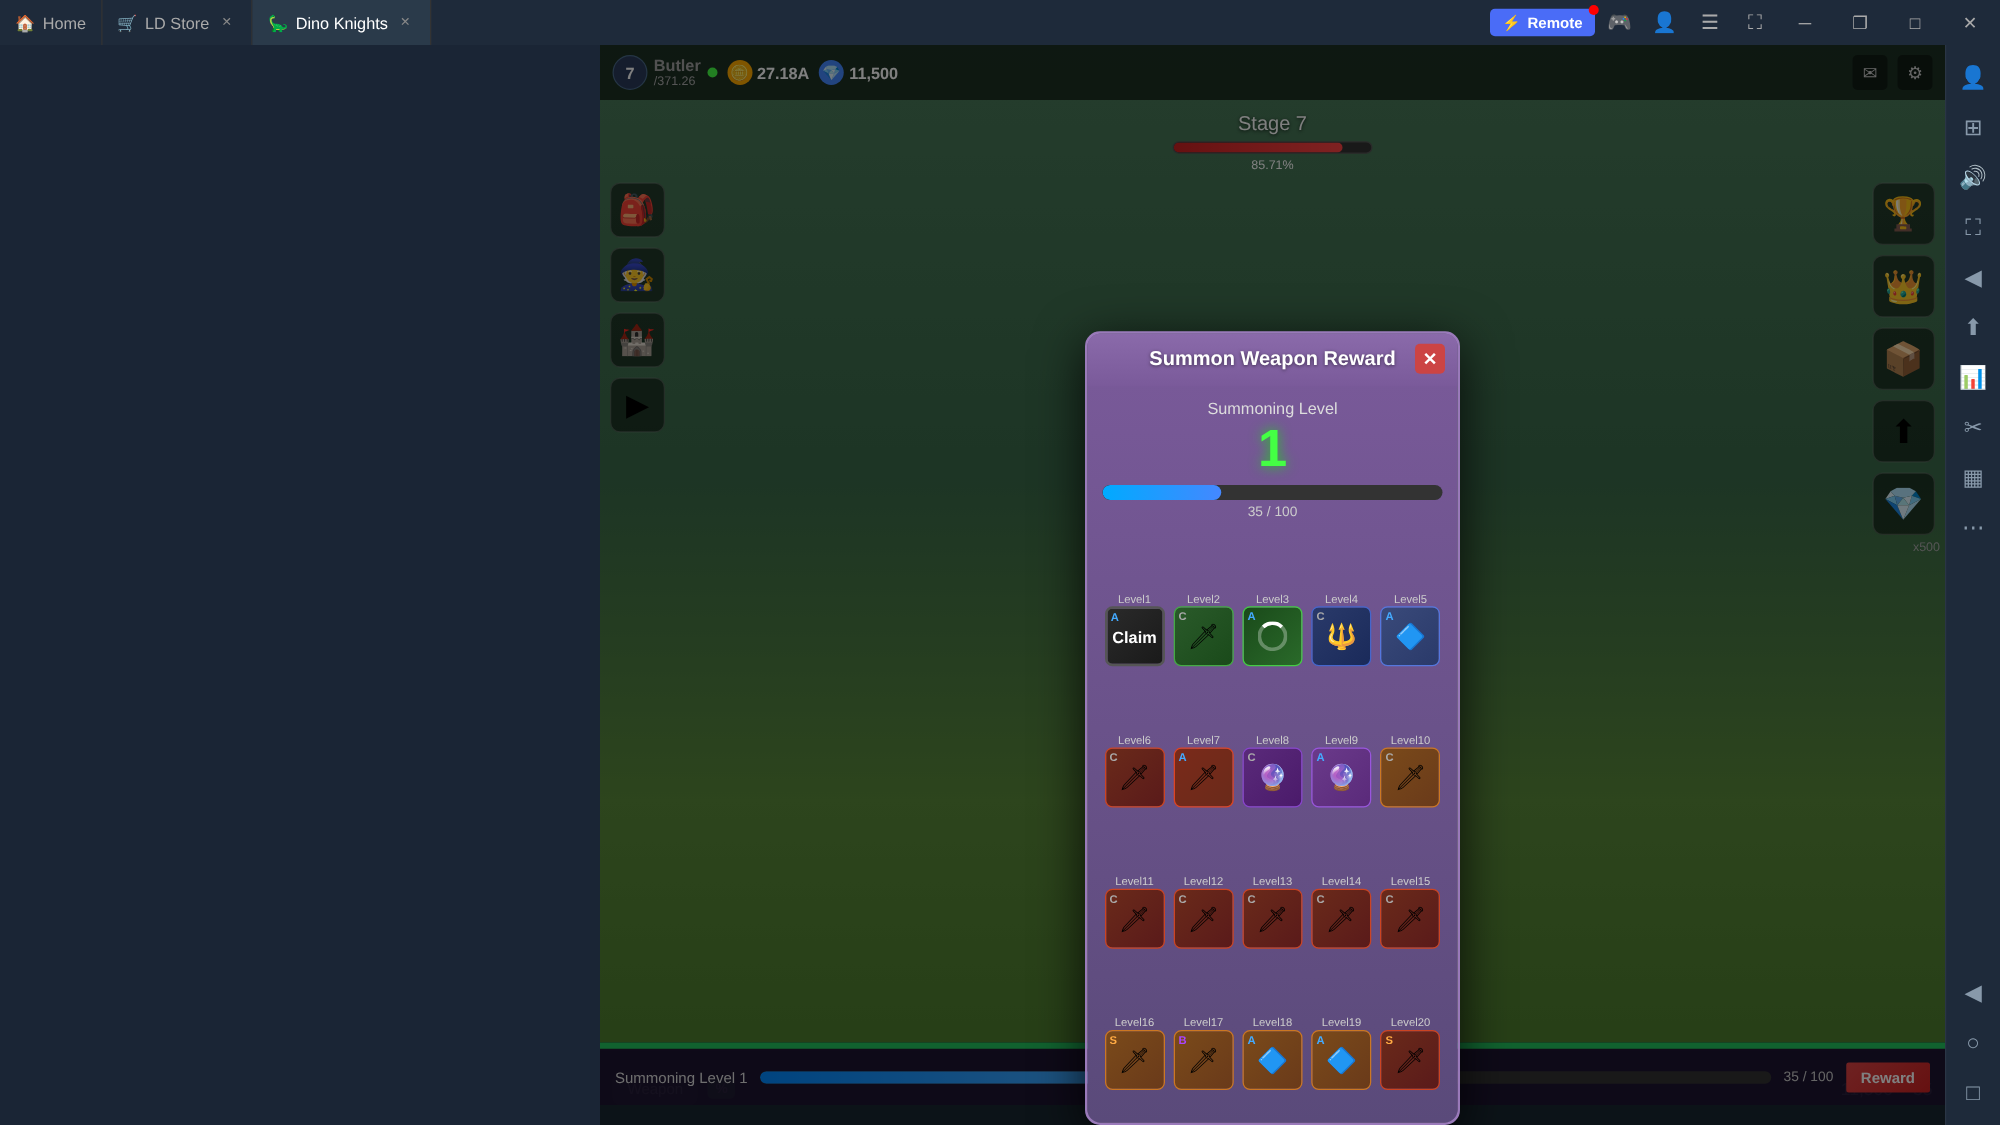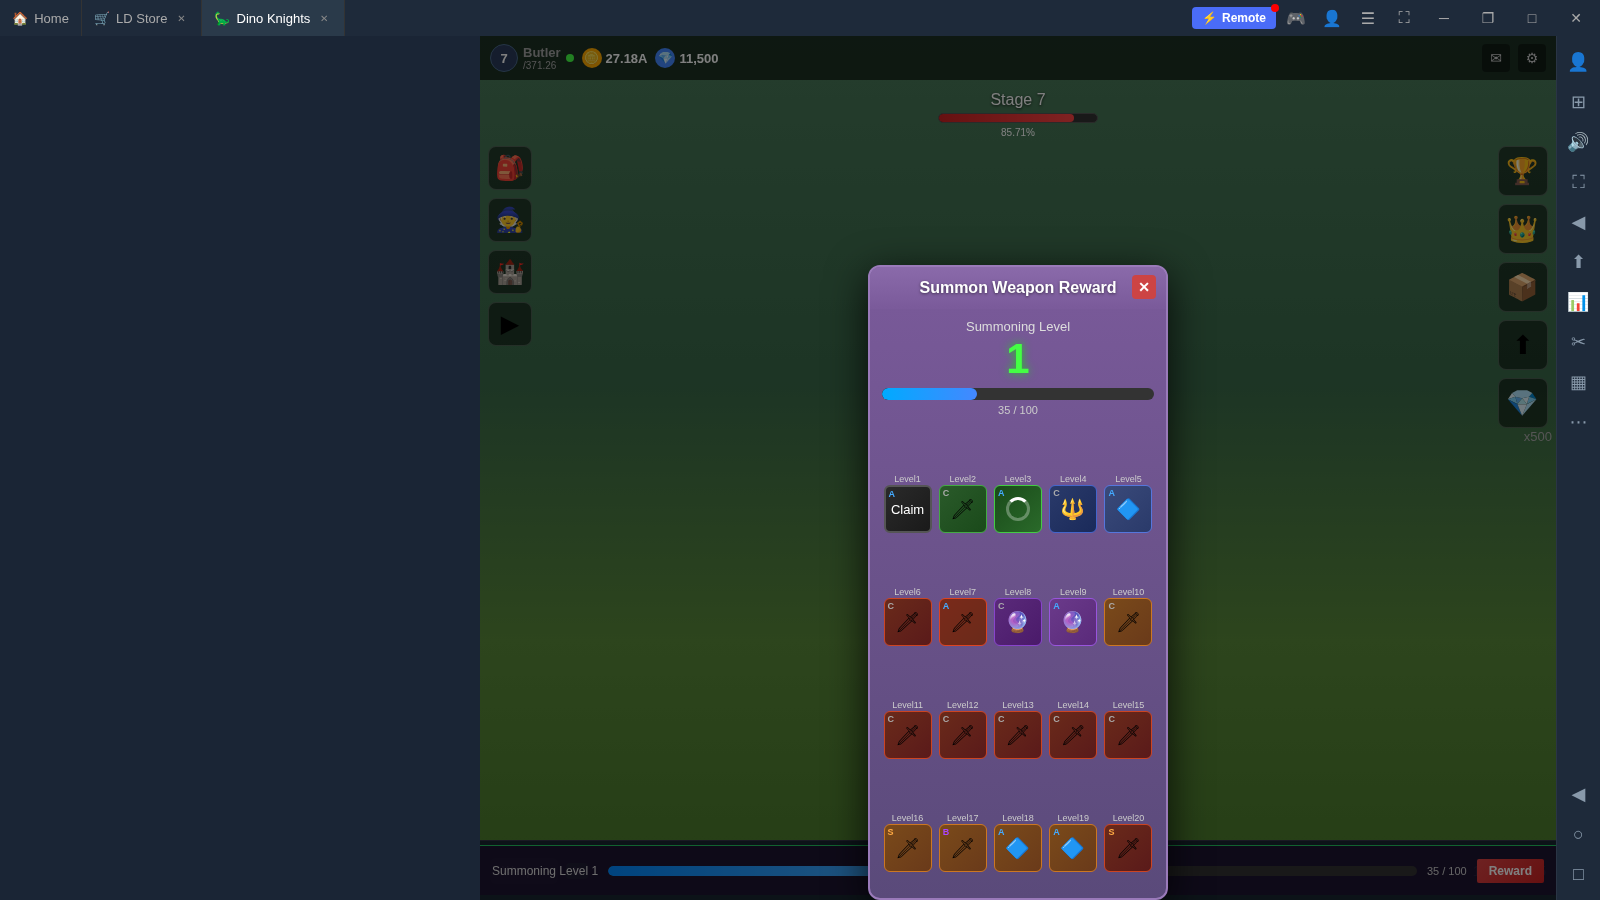--- a/index.html
+++ b/index.html
@@ -490,21 +490,21 @@
     }
 
     .rarity-badge.c { color: #aaaaaa; }
     .rarity-badge.a { color: #44aaff; }
     .rarity-badge.b { color: #aa44ff; }
     .rarity-badge.s { color: #ffaa44; }
 
     .claim-text {
       color: #fff;
       font-size: 13px;
-      font-weight: normal;
+      font-weight: bold;
     }
 
     
     .weapon-icon {
       font-size: 20px;
     }
 
     
     .spinner {
       width: 24px;
@@ -547,26 +547,26 @@
       display: flex;
       align-items: center;
       gap: 16px;
       color: #fff;
       font-size: 14px;
     }
 
     
     #summon-bottom-bar {
       position: absolute;
-      bottom: 5px;
+      bottom: 16px;
       left: 0;
       right: 0;
       height: 50px;
       background: rgba(30,20,50,0.95);
-      border-top: 1px solid #22c55e;
+      border-top: 5px solid #22c55e;
       display: flex;
       align-items: center;
       padding: 0 12px;
       gap: 10px;
       z-index: 20;
     }
 
     .summon-bottom-label {
       color: #ddd;
       font-size: 12px;
@@ -601,21 +601,21 @@
       font-weight: bold;
       cursor: pointer;
       white-space: nowrap;
     }
 
     
     .x500-label {
       position: absolute;
       bottom: -16px;
       right: -4px;
-      font-size: 13px;
+      font-size: 10px;
       color: #aaa;
       white-space: nowrap;
       text-align: right;
     }
 
     
     .float-icon {
       width: 50px;
       height: 50px;
       border-radius: 8px;

